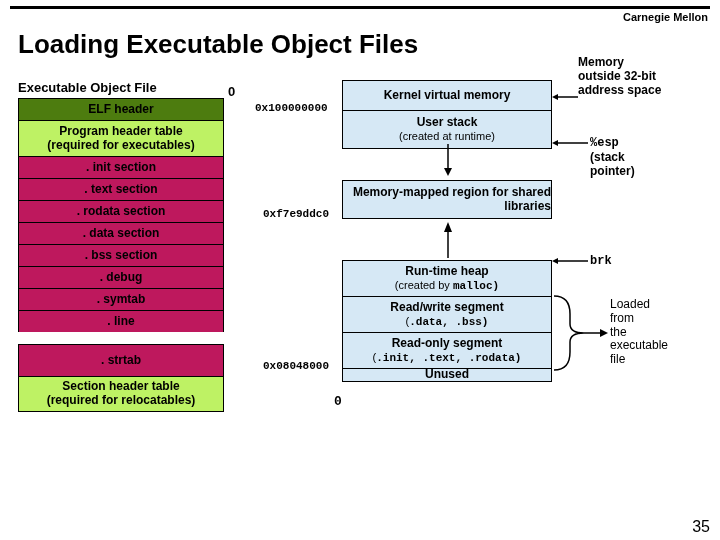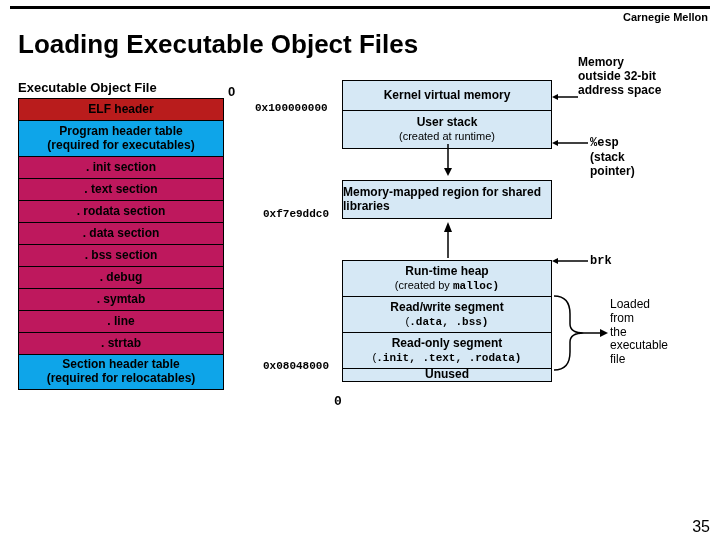--- a/index.html
+++ b/index.html
@@ -17,27 +17,27 @@
   .elf-title { position: absolute; left: 18px; top: 0; font-size: 13px; font-weight: bold; }
   .zero { position: absolute; left: 228px; top: 4px; font-size: 13px; font-weight: bold; }
   .elf-col { position: absolute; left: 18px; top: 18px; width: 206px; }
   .elf-box {
     border: 1px solid #000; border-bottom: none;
     text-align: center; font-size: 12px; font-weight: bold;
     display: flex; align-items: center; justify-content: center;
     line-height: 1.15;
   }
   .elf-last { border-bottom: 1px solid #000; }
-  .yellow { background: #b91c1c; }
-  .pink   { background: #0ea5e9; }
+  .yellow { background: #4d7c0f; }
+  .pink   { background: #bef264; }
   .green  { background: #be185d; }
   .mem-col { position: absolute; left: 342px; top: 0; width: 210px; }
   .mem-box {
     border: 1px solid #000; border-bottom: none;
-    text-align: left; font-size: 12px; font-weight: bold;
+    text-align: right; font-size: 12px; font-weight: bold;
     display: flex; flex-direction: column; align-items: center; justify-content: center;
     position: relative; line-height: 1.15;
   }
   .mem-last { border-bottom: 1px solid #000; }
   .noborder { border-left: none; border-right: none; background: #fff; }
   .blue { background: #d6e8f5; }
   .mono { font-family: "Courier New", monospace; font-weight: bold; }
   .sub { font-weight: normal; font-size: 11px; }
   .addr-label { position: absolute; font-family: "Courier New", monospace; font-size: 11px; font-weight: bold; }
   .note { position: absolute; font-size: 12px; font-weight: bold; line-height: 1.15; }
@@ -61,21 +61,21 @@
       <div class="elf-box yellow" style="height: 22px;">ELF header</div>
       <div class="elf-box pink" style="height: 36px;">Program header table<br>(required for executables)</div>
       <div class="elf-box green" style="height: 22px;">. init section</div>
       <div class="elf-box green" style="height: 22px;">. text section</div>
       <div class="elf-box green" style="height: 22px;">. rodata section</div>
       <div class="elf-box green" style="height: 22px;">. data section</div>
       <div class="elf-box green" style="height: 22px;">. bss section</div>
       <div class="elf-box green" style="height: 22px;">. debug</div>
       <div class="elf-box green" style="height: 22px;">. symtab</div>
       <div class="elf-box green" style="height: 22px;">. line</div>
-      <div class="elf-box green" style="height: 22px;">. strtab</div>
+      <div class="elf-box green" style="height: 32px; margin-top: 12px;">. strtab</div>
       <div class="elf-box pink elf-last" style="height: 36px;">Section header table<br>(required for relocatables)</div>
     </div>
 
   <div class="mem-col" id="mem-col">
       <div class="mem-box blue" style="height: 30px;">Kernel virtual memory</div>
       <div class="mem-box blue" style="height: 38px;">User stack<br><span class="sub">(created at runtime)</span></div>
       <div class="mem-box noborder" style="height: 32px;"></div>
       <div class="mem-box blue" style="height: 38px;">Memory-mapped region for shared libraries</div>
       <div class="mem-box noborder" style="height: 42px;"></div>
       <div class="mem-box blue" style="height: 36px;">Run-time heap<br><span class="sub">(created by <span class="mono">malloc)</span></span></div>

